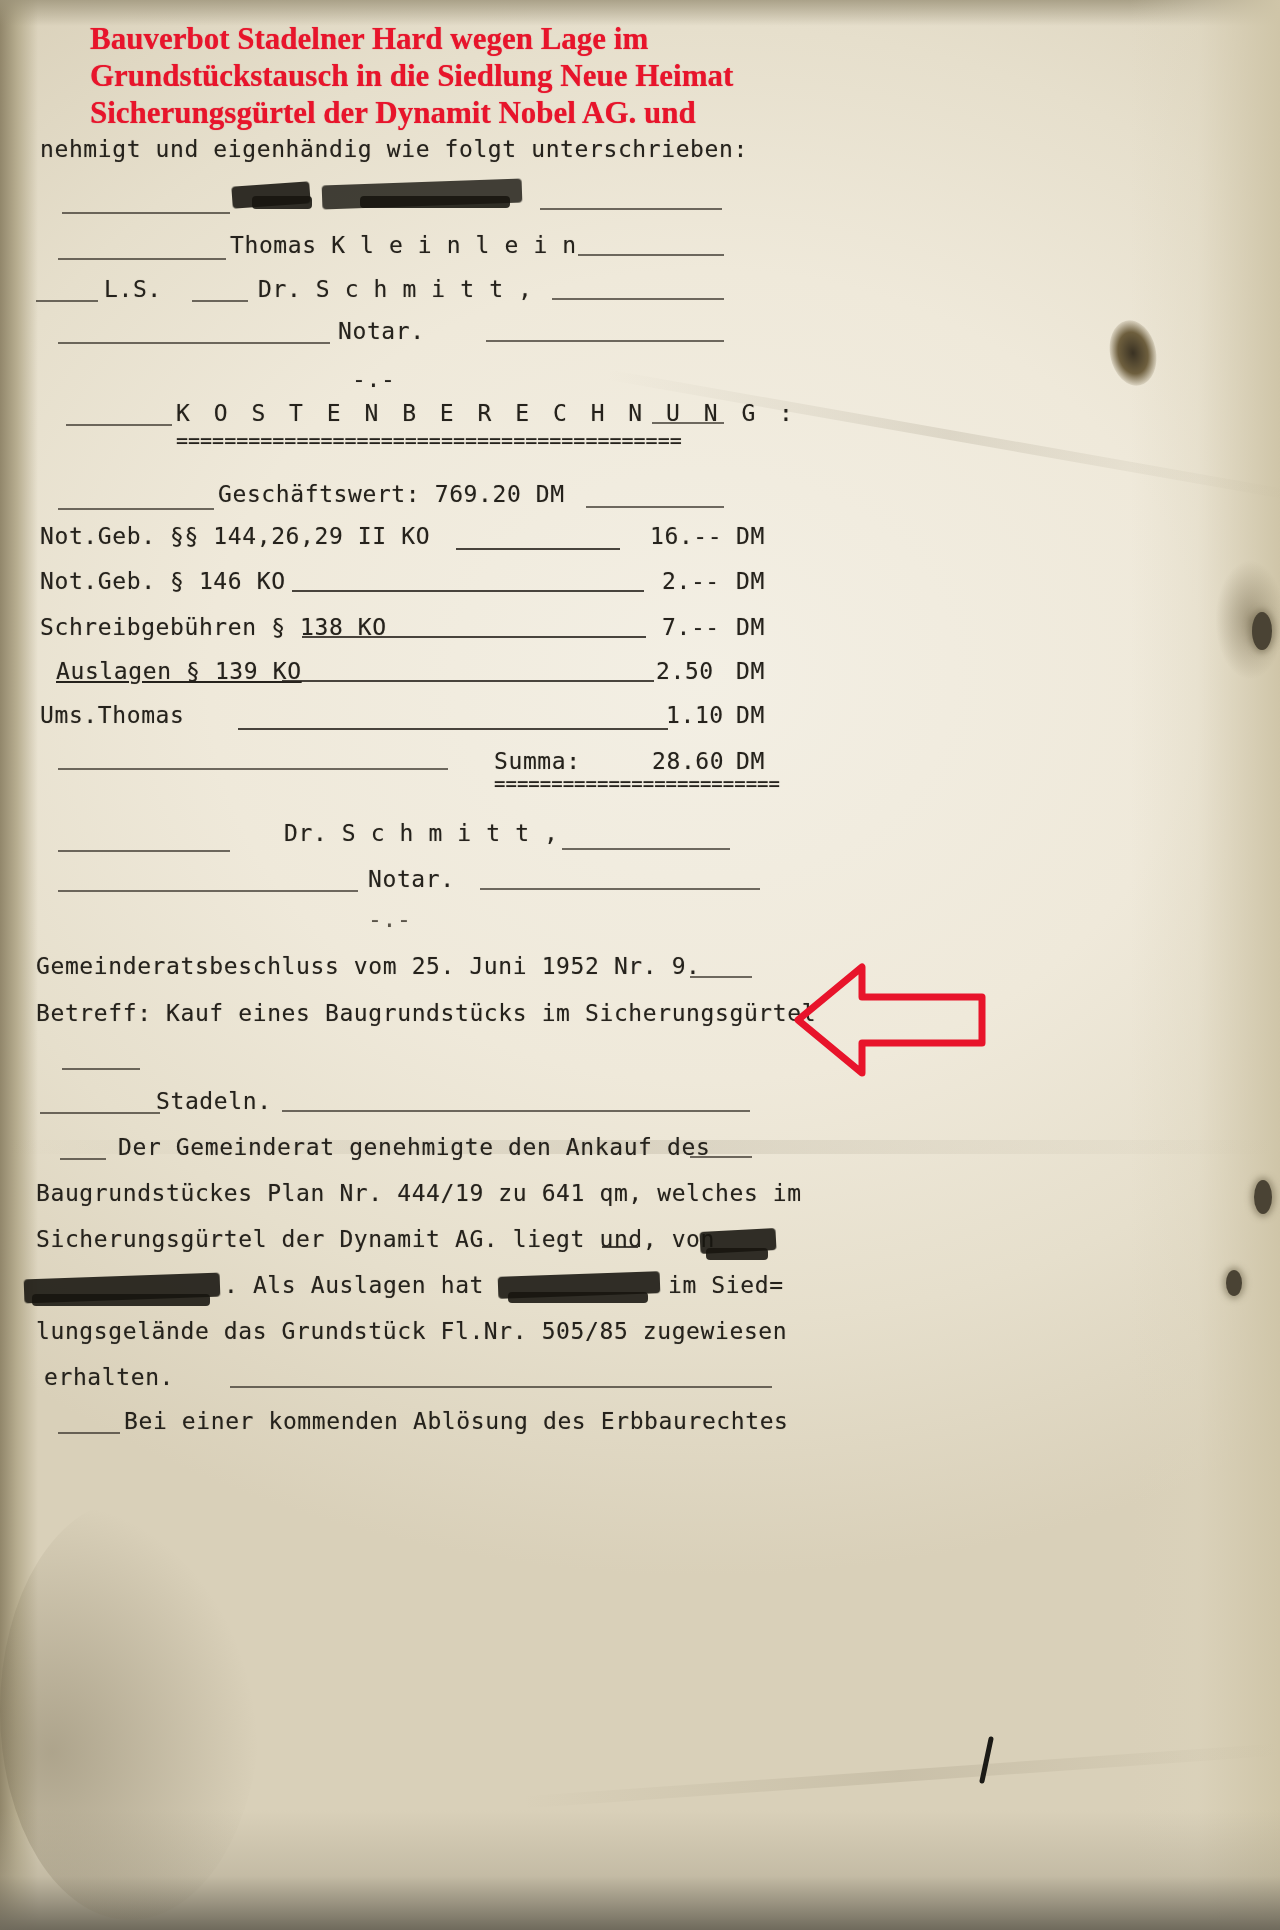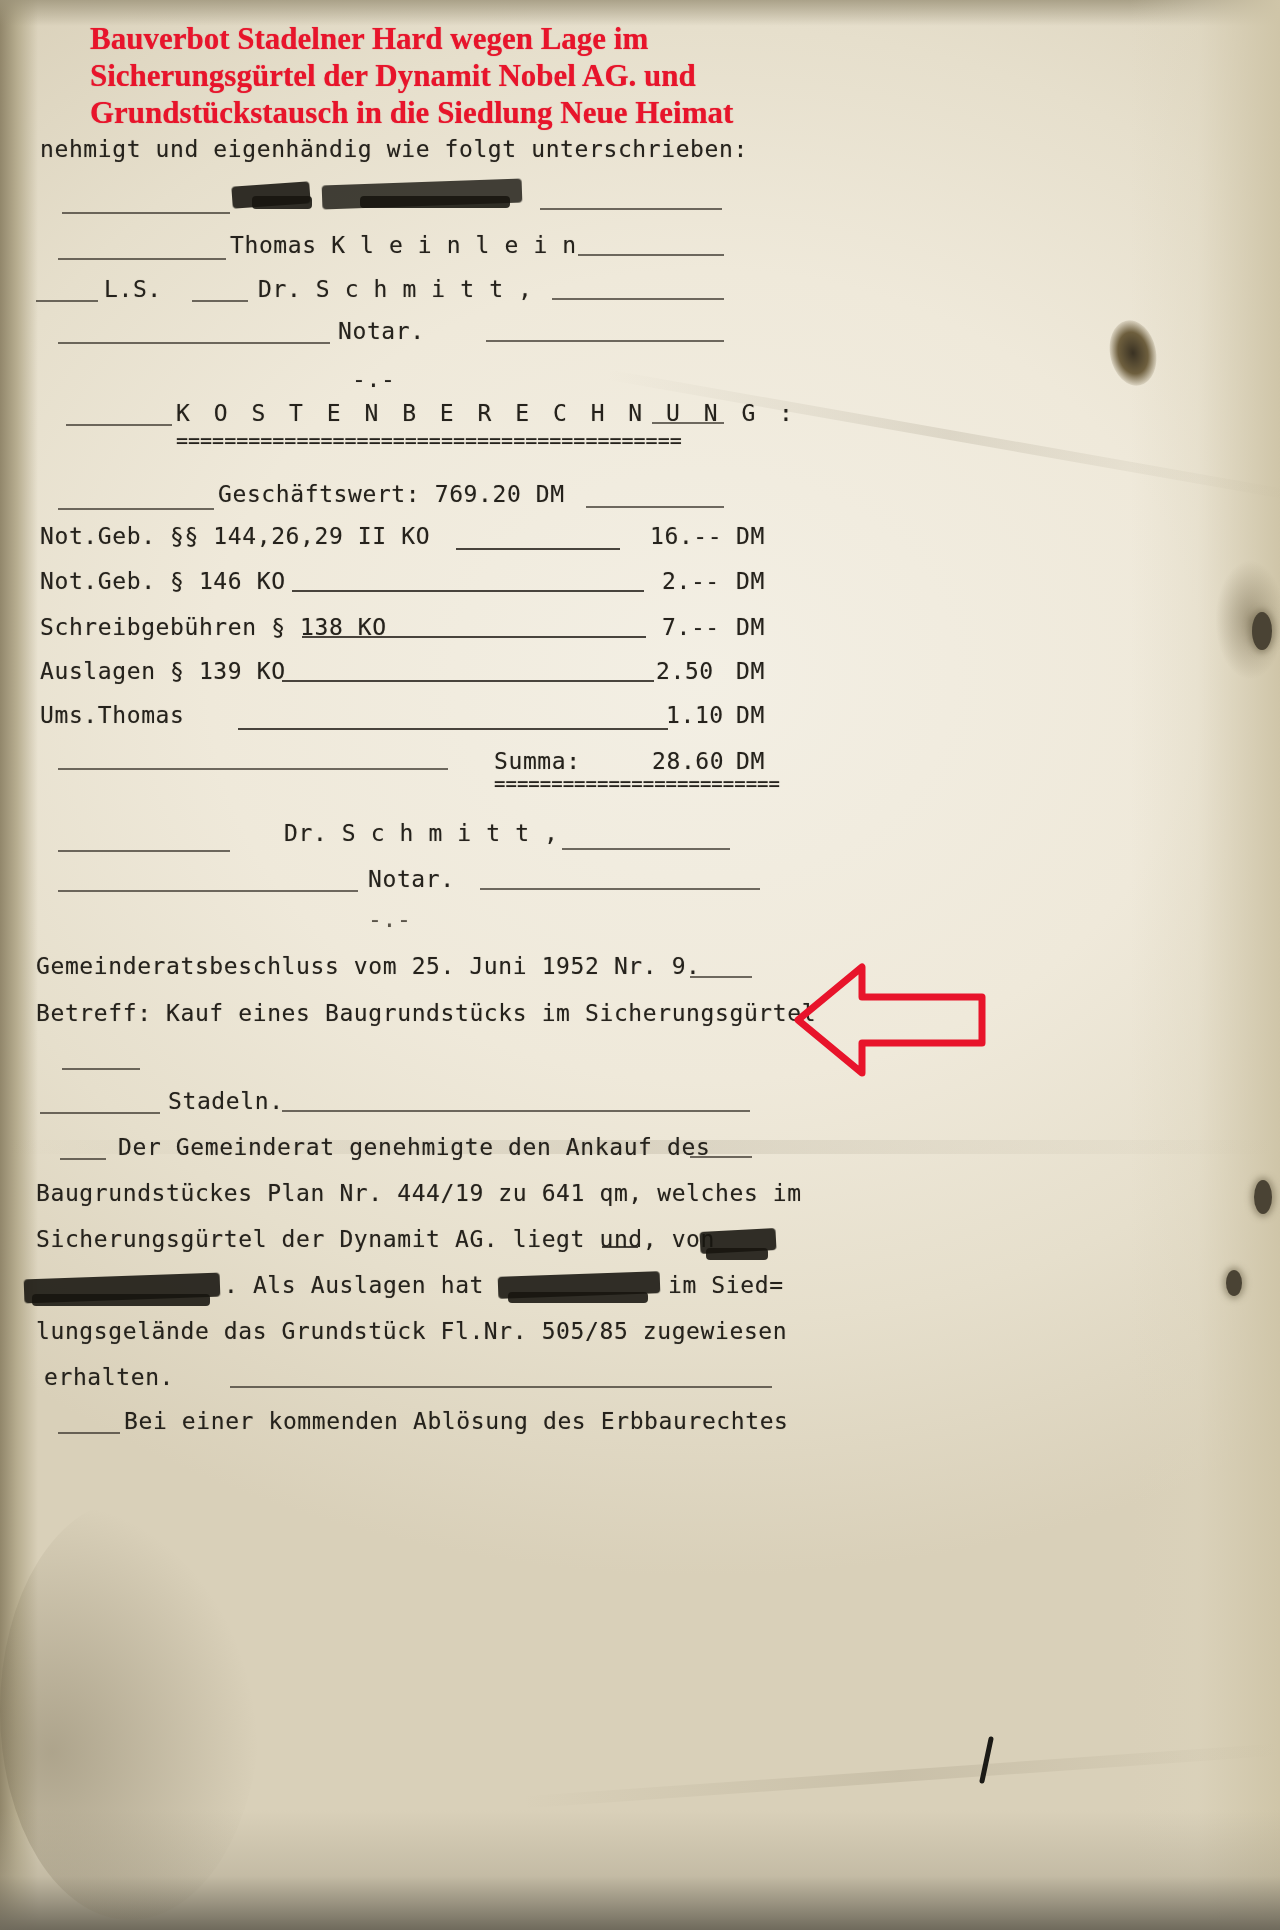--- a/index.html
+++ b/index.html
@@ -139,22 +139,22 @@
   <div class="stain" style="left:0px; top:1500px; width:260px; height:420px; background:radial-gradient(ellipse at 20% 60%, rgba(120,110,85,.45) 0%, rgba(160,150,120,0) 70%);"></div>
   <div class="crease" style="left:0; top:1140px; width:1280px; height:14px;"></div>
   <div class="crease" style="left:600px; top:430px; width:700px; height:10px; transform:rotate(10deg);"></div>
   <div class="crease" style="left:520px; top:1770px; width:760px; height:12px; transform:rotate(-4deg);"></div>
   <div class="hole" style="left:1252px; top:612px; width:20px; height:38px;"></div>
   <div class="hole" style="left:1254px; top:1180px; width:18px; height:34px;"></div>
   <div class="hole" style="left:1226px; top:1270px; width:16px; height:26px;"></div>
 
   <div class="title">
     <div>Bauverbot Stadelner Hard wegen Lage im</div>
+    <div>Grundstückstausch in die Siedlung Neue Heimat</div>
     <div>Sicherungsgürtel der Dynamit Nobel AG. und</div>
-    <div>Grundstückstausch in die Siedlung Neue Heimat</div>
   </div>
 
   <div class="doc">
 
     <div class="tx" style="left:40px; top:136px;">nehmigt und eigenhändig wie folgt unterschrieben:</div>
 
     <div class="rule" style="left:62px; top:212px; width:168px;"></div>
     <div class="blot" style="left:232px; top:184px; width:78px; height:22px; transform:rotate(-4deg);"></div>
     <div class="blot s2" style="left:322px; top:182px; width:200px; height:24px; transform:rotate(-2deg);"></div>
     <div class="blot" style="left:252px; top:196px; width:60px; height:13px;"></div>
@@ -194,21 +194,21 @@
     <div class="tx" style="left:40px; top:568px;">Not.Geb. § 146 KO</div>
     <div class="rule ink" style="left:292px; top:590px; width:352px;"></div>
     <div class="tx" style="left:662px; top:568px;">2.--</div>
     <div class="tx" style="left:736px; top:568px;">DM</div>
 
     <div class="tx" style="left:40px; top:614px;">Schreibgebühren § 138 KO</div>
     <div class="rule ink" style="left:302px; top:636px; width:344px;"></div>
     <div class="tx" style="left:662px; top:614px;">7.--</div>
     <div class="tx" style="left:736px; top:614px;">DM</div>
 
-    <div class="tx" style="left:40px; top:658px;">Auslagen § 139 KO</div>
+    <div class="tx" style="left:56px; top:658px;text-decoration:underline;">Auslagen § 139 KO</div>
     <div class="rule ink" style="left:282px; top:680px; width:372px;"></div>
     <div class="tx" style="left:656px; top:658px;">2.50</div>
     <div class="tx" style="left:736px; top:658px;">DM</div>
 
     <div class="tx" style="left:40px; top:702px;">Ums.Thomas</div>
     <div class="rule ink" style="left:238px; top:728px; width:430px;"></div>
     <div class="tx" style="left:666px; top:702px;">1.10</div>
     <div class="tx" style="left:736px; top:702px;">DM</div>
 
     <div class="rule" style="left:58px; top:768px; width:390px;"></div>
@@ -228,21 +228,21 @@
     <div class="tx faint" style="left:368px; top:906px;">-.-</div>
 
     <div class="tx" style="left:36px; top:953px;">Gemeinderatsbeschluss vom 25. Juni 1952 Nr. 9.</div>
     <div class="rule" style="left:690px; top:976px; width:62px;"></div>
 
     <div class="tx" style="left:36px; top:1000px;">Betreff: Kauf eines Baugrundstücks im Sicherungsgürtel</div>
 
     <div class="rule" style="left:62px; top:1068px; width:78px;"></div>
 
     <div class="rule" style="left:40px; top:1112px; width:120px;"></div>
-    <div class="tx" style="left:168px; top:1088px;">Stadeln.</div>
+    <div class="tx" style="left:156px; top:1088px;">Stadeln.</div>
     <div class="rule" style="left:282px; top:1110px; width:468px;"></div>
 
     <div class="rule" style="left:60px; top:1158px; width:46px;"></div>
     <div class="tx" style="left:118px; top:1134px;">Der Gemeinderat genehmigte den Ankauf des</div>
     <div class="rule" style="left:690px; top:1156px; width:62px;"></div>
 
     <div class="tx" style="left:36px; top:1180px;">Baugrundstückes Plan Nr. 444/19 zu 641 qm, welches im</div>
 
     <div class="tx" style="left:36px; top:1226px;">Sicherungsgürtel der Dynamit AG. liegt und, von</div>
     <div class="rule ink" style="left:602px; top:1246px; width:36px;"></div>

